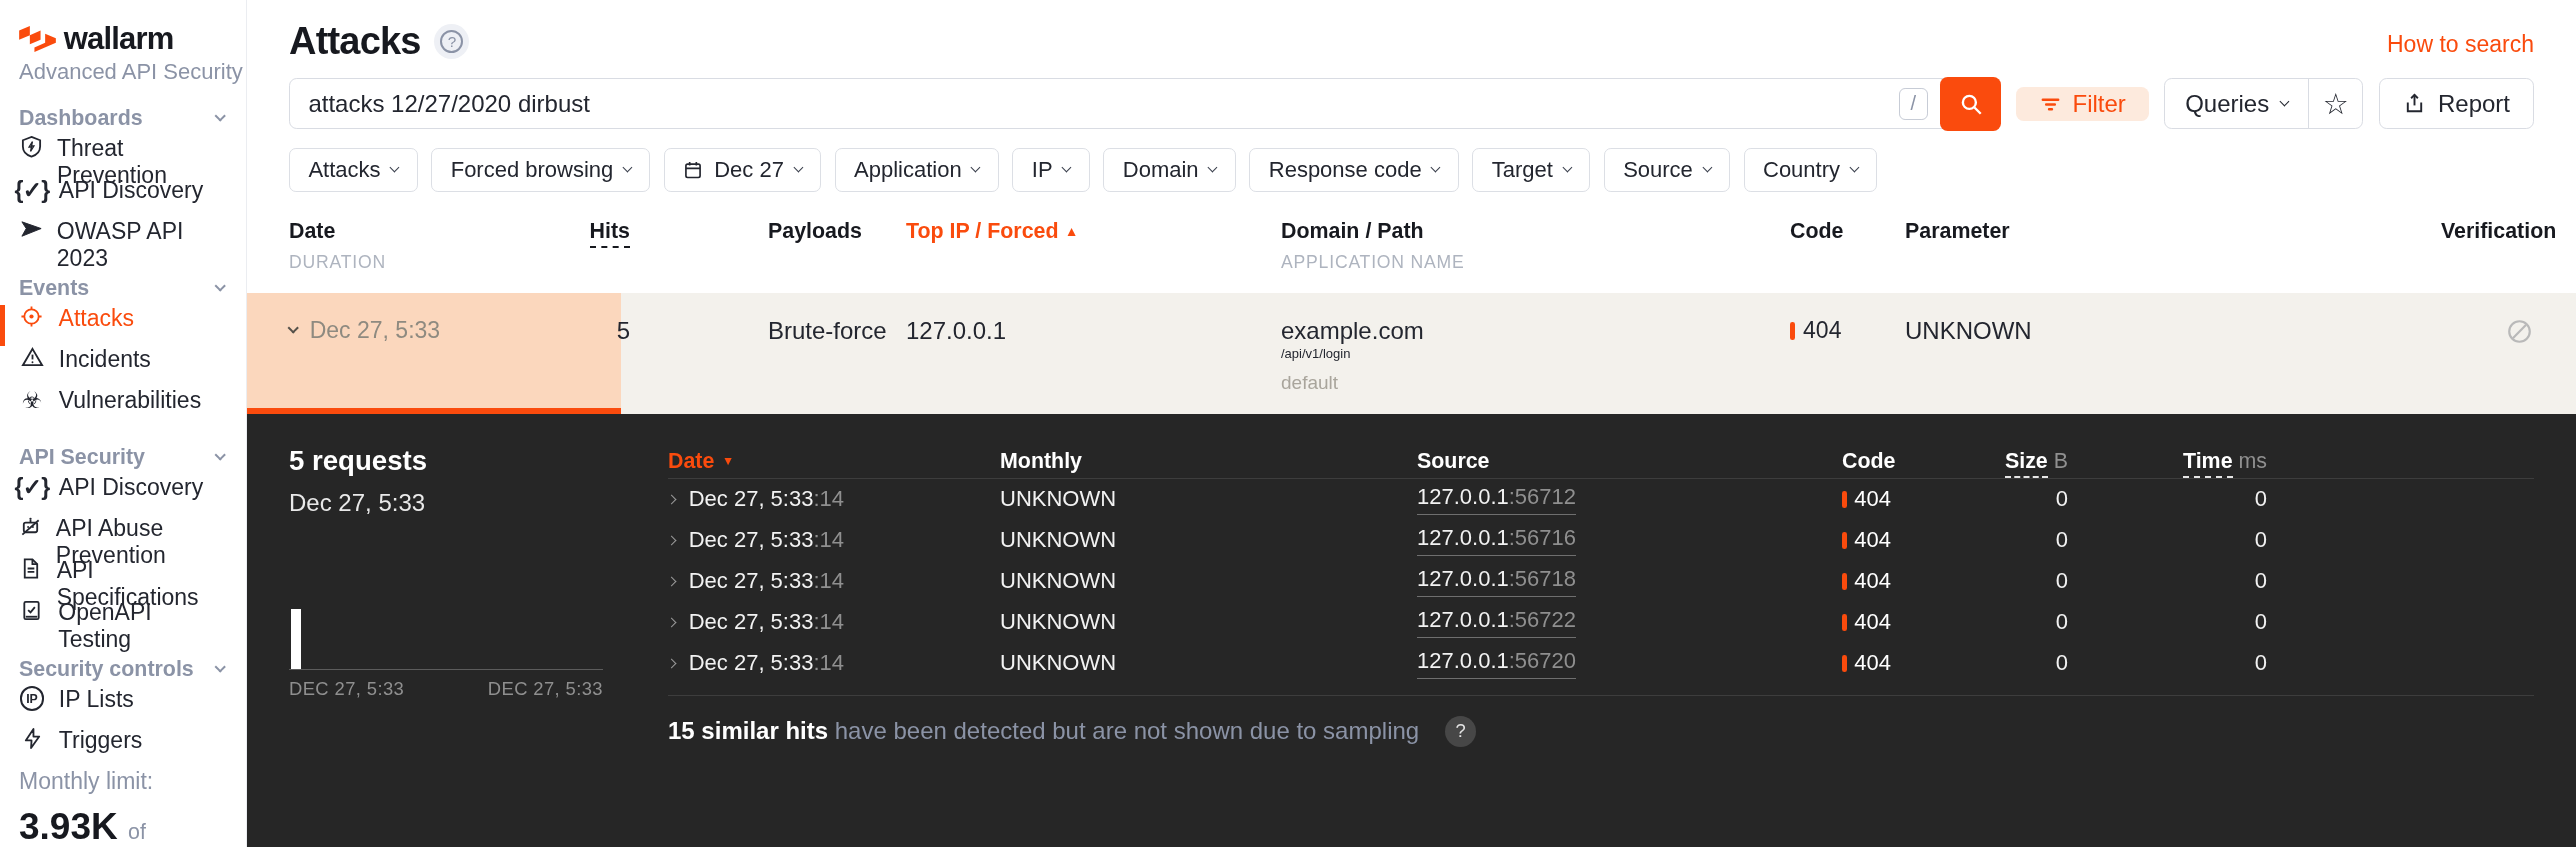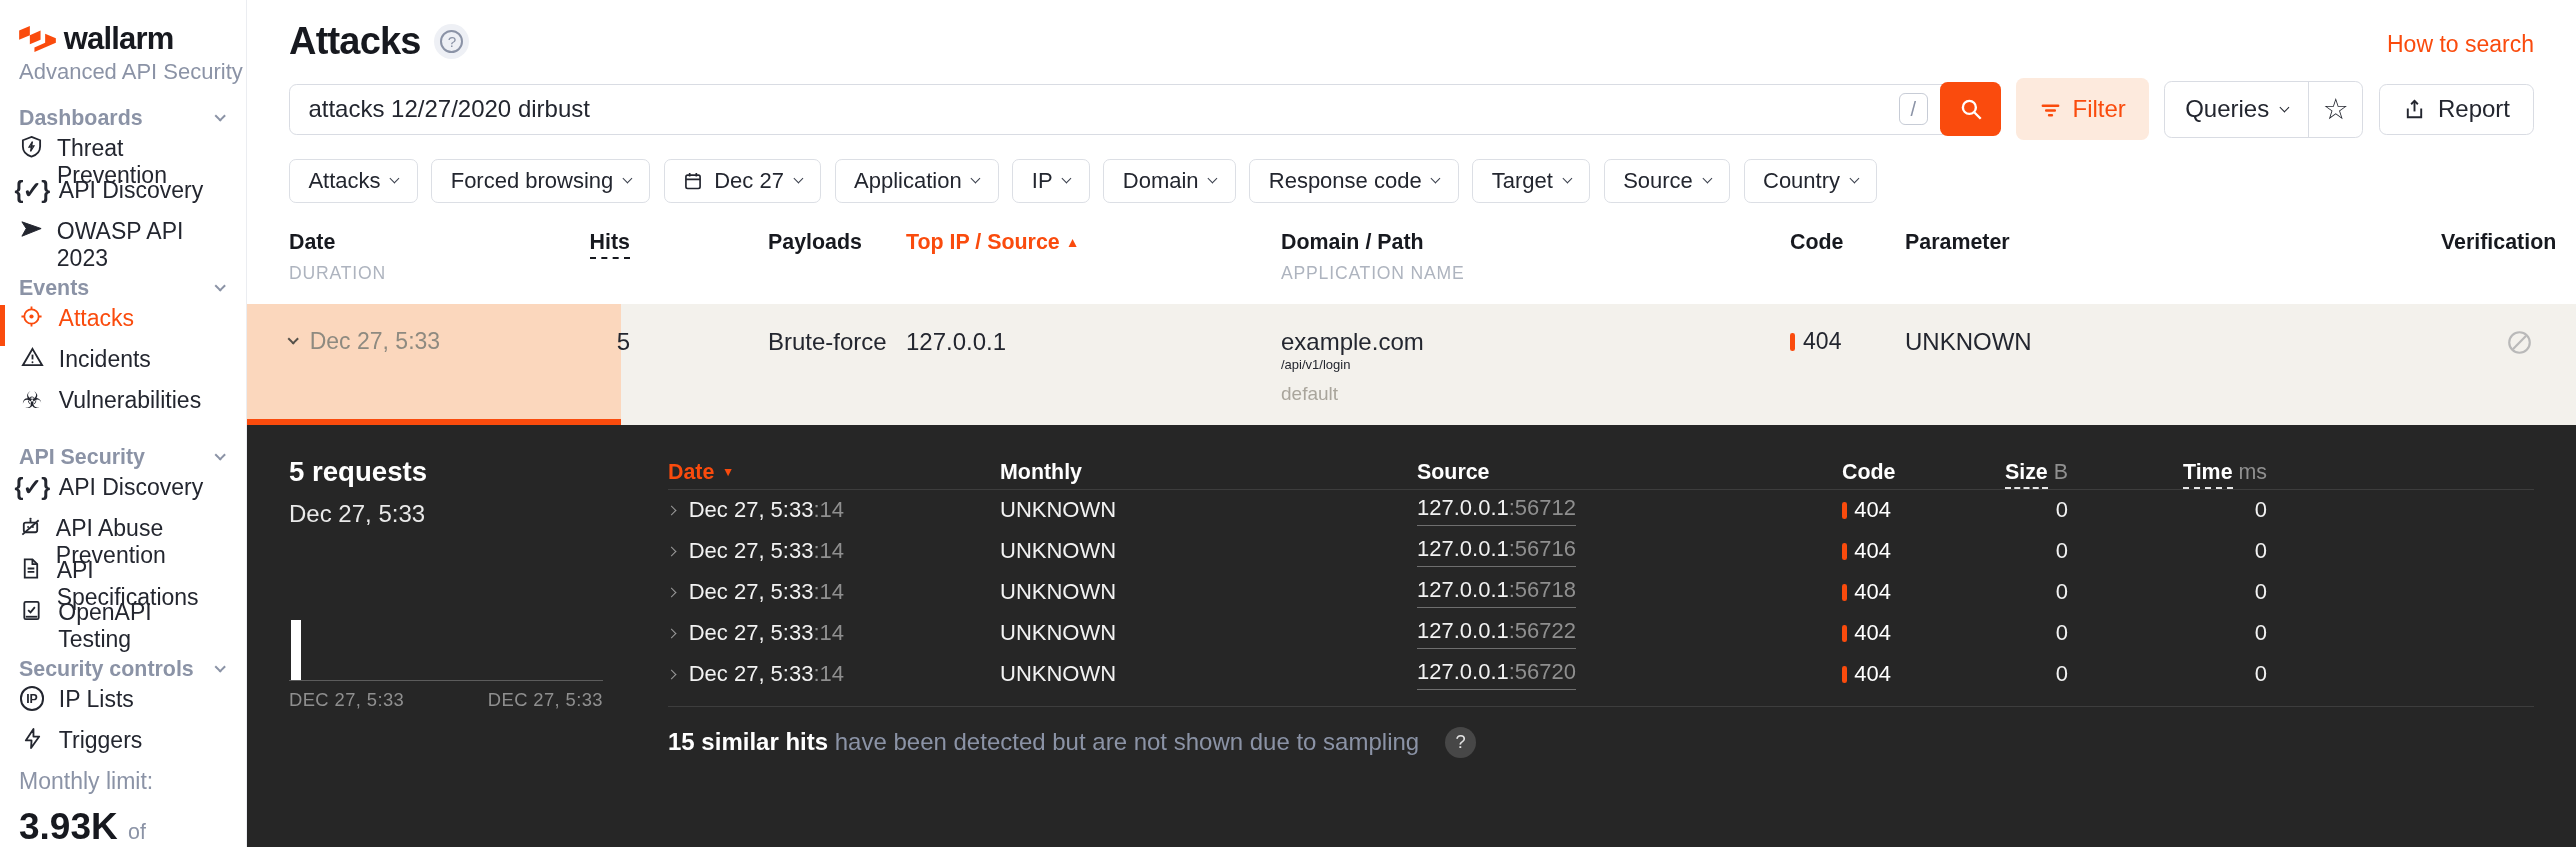--- a/index.html
+++ b/index.html
@@ -36,22 +36,22 @@
   .page-title { font-size:38px; font-weight:bold; color:#17191f; letter-spacing:-0.8px; }
   .help-circle { width:35px; height:35px; border-radius:50%; background:#eef0f5; color:#8b93a6; display:flex; align-items:center; justify-content:center; cursor:pointer; }
   .help-circle .q { width:23px; height:23px; border:2.3px solid #8b93a6; border-radius:50%; font-size:15.3px; display:flex; align-items:center; justify-content:center; }
   .how-link { color:#fa4b0d; font-size:23px; margin-top:10.7px; cursor:pointer; }
 
   .search-row { display:flex; align-items:center; gap:15.3px; margin:15.3px 42px 0 42px; }
   .search-unit { flex:1; display:flex; align-items:center; border:1.5px solid #d9dce3; border-radius:7.7px; height:51px; }
   .search-input { flex:1; border:none; outline:none; font-family:"Liberation Sans",sans-serif; font-size:24px; color:#23262f; padding:0 15.3px 0 18.4px; background:transparent; }
   .slash-key { width:29px; height:32px; border:1.5px solid #c7ccd6; border-radius:6.1px; color:#8b93a6; font-size:20px; display:flex; align-items:center; justify-content:center; margin-right:12.3px; }
   .search-btn { width:61px; height:54px; margin:-1.5px -1.5px -1.5px 0; background:#fa4b0d; border:none; border-radius:7.7px; display:flex; align-items:center; justify-content:center; cursor:pointer; }
-  .filter-btn { height:62px; background:#fdeadd; border:none; border-radius:7.7px; color:#fa4b0d; font-size:24px; display:flex; align-items:center; gap:10.7px; padding:0 23px; cursor:pointer; }
-  .queries-group { height:57px; border:1.5px solid #d9dce3; border-radius:7.7px; display:flex; align-items:stretch; }
+  .filter-btn { height:34px; background:#fdeadd; border:none; border-radius:7.7px; color:#fa4b0d; font-size:24px; display:flex; align-items:center; gap:10.7px; padding:0 23px; cursor:pointer; }
+  .queries-group { height:51px; border:1.5px solid #d9dce3; border-radius:7.7px; display:flex; align-items:stretch; }
   .queries-btn { display:flex; align-items:center; gap:12.3px; font-size:24px; padding:0 20px; cursor:pointer; background:none; border:none; font-family:inherit; color:#23262f; }
   .star-btn { width:54px; display:flex; align-items:center; justify-content:center; border-left:1.5px solid #d9dce3; font-size:29px; cursor:pointer; color:#23262f; }
   .report-btn { margin-left:auto; height:51px; border:1.5px solid #d9dce3; border-radius:7.7px; background:#fff; font-size:24px; color:#23262f; display:flex; align-items:center; gap:12.3px; padding:0 23px; cursor:pointer; font-family:inherit; }
 
   .chips-row { display:flex; gap:13.8px; margin:18.4px 42px 0 42px; }
   .chip { height:44px; border:1.5px solid #dcdfe5; border-radius:6.9px; background:#fff; display:flex; align-items:center; gap:10.7px; padding:0 18.4px; font-size:22px; color:#23262f; cursor:pointer; font-family:inherit; }
   .chip .chev { width:6.9px; height:6.9px; border-width:1.9px; color:#3a3f4c; }
 
   .results-row { display:flex; justify-content:space-between; align-items:center; margin:37px 42px 0 42px; height:40px; }
   .count-wrap { position:relative; }
@@ -367,21 +367,21 @@
 
 
   <div class="atk-grid atk-head">
     <div>
       <div class="h-main">Date</div>
       <div class="h-sub">DURATION</div>
     </div>
     <div class="h-hits"><span class="h-main">Hits</span></div>
     <div class="h-pay"><span class="h-main">Payloads</span></div>
     <div class="h-topip">
-      <span class="h-main">Top IP / Source</span><span class="sort-arrow">▲</span>
+      <span class="h-main">Top IP / Forced</span><span class="sort-arrow">▲</span>
     </div>
     <div>
       <div class="h-main">Domain / Path</div>
       <div class="h-sub">APPLICATION NAME</div>
     </div>
     <div><span class="h-main">Code</span></div>
     <div><span class="h-main">Parameter</span></div>
     <div class="h-verif"><span class="h-main">Verification</span></div>
   </div>
 

